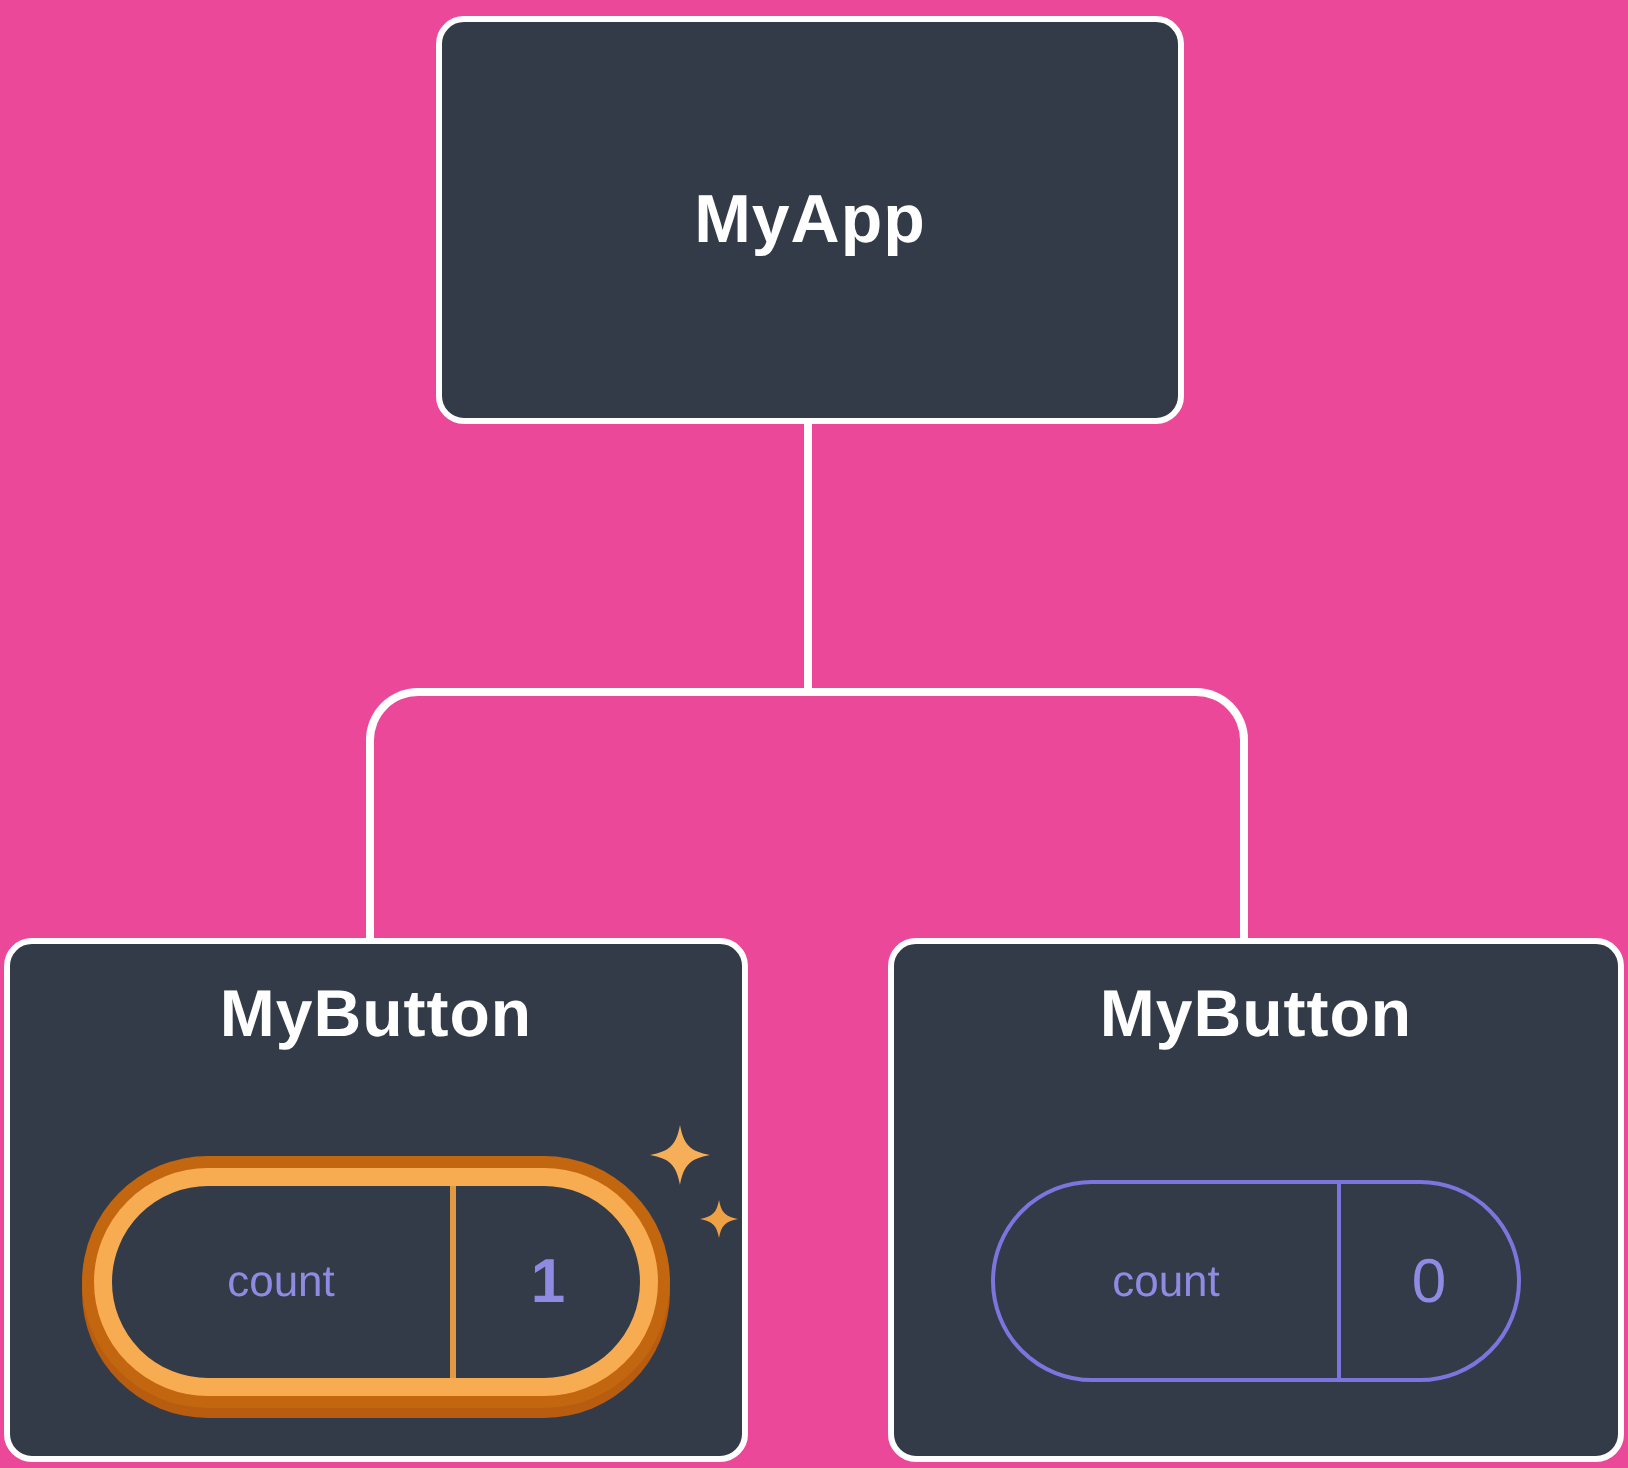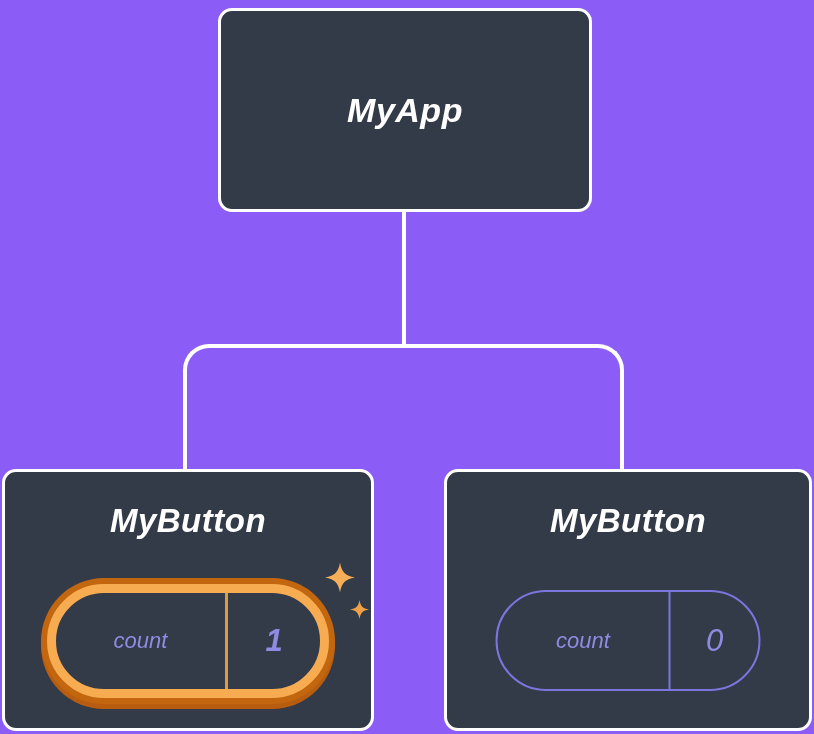--- a/index.html
+++ b/index.html
@@ -6,22 +6,21 @@
   html, body { width: 814px; height: 734px; }
   body {
     font-family: "Liberation Sans", sans-serif;
     background: #4b666f;
     overflow: hidden;
   }
   .stage {
     position: relative;
     width: 814px;
     height: 734px;
-    background: #8b5cf6;
-    font-style: italic;
+    background: #ec4899;
   }
   
   .node {
     position: absolute;
     background: #333a48;
     border: 3px solid #ffffff;
     border-radius: 14px;
   }
   .node--root {
     left: 218px; top: 8px;
@@ -32,21 +31,21 @@
   .node--child-right { left: 444px; top: 469px; width: 368px; height: 262px; }
   .node-title {
     color: #ffffff;
     font-size: 34px;
     font-weight: 700;
     letter-spacing: 0.5px;
     text-align: center;
   }
   .child-title {
     position: absolute;
-    left: 0; top: 30px;
+    left: 0; top: 16px;
     width: 100%;
     font-size: 33px;
   }
   
   .connector-stem {
     position: absolute;
     left: 402px; top: 210px;
     width: 4px; height: 136px;
     background: #ffffff;
   }

